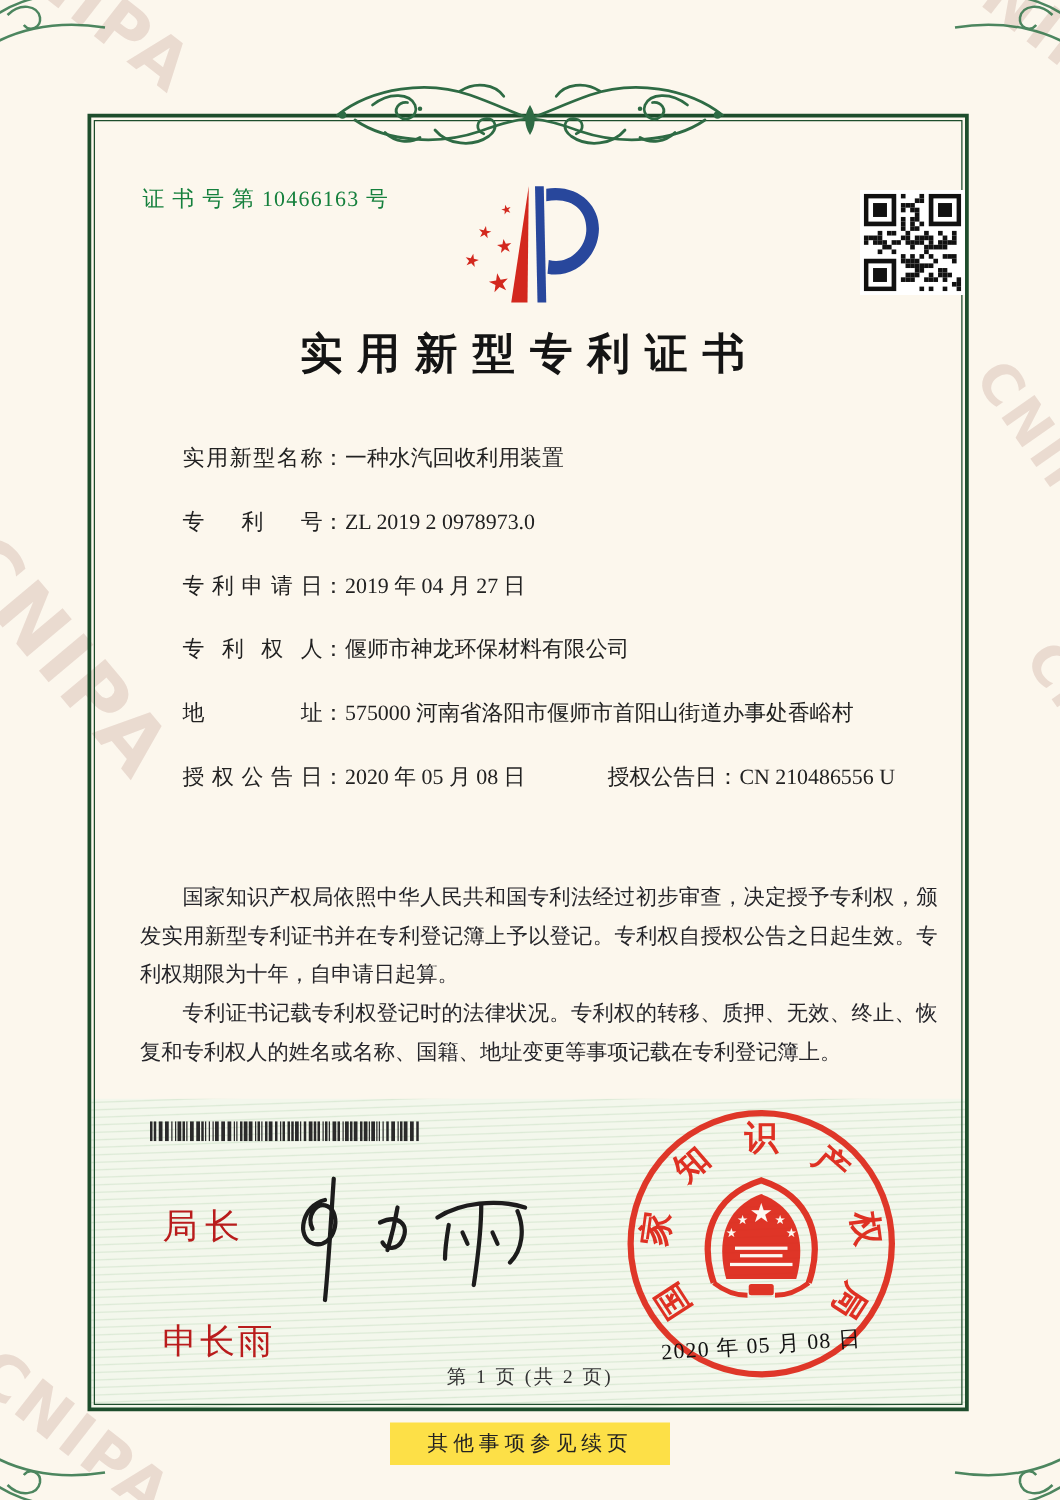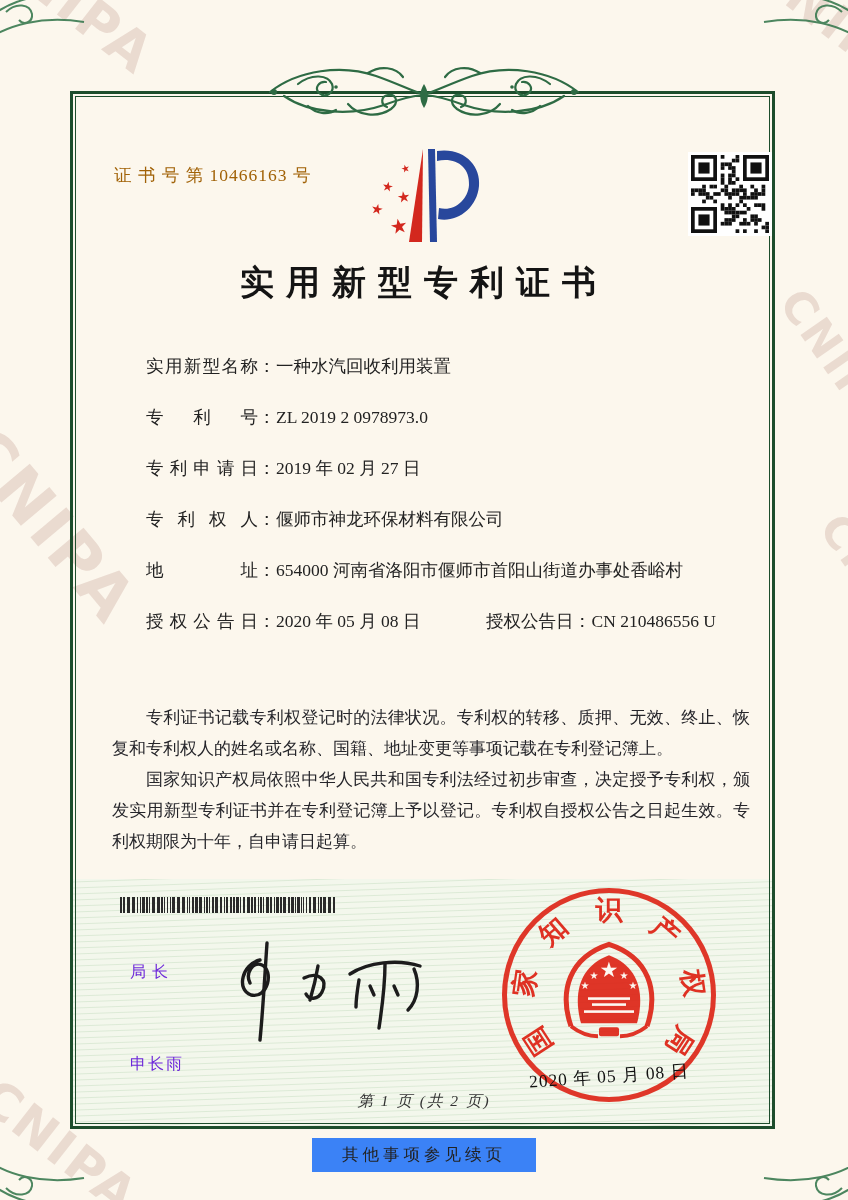--- a/index.html
+++ b/index.html
@@ -19,21 +19,21 @@
 
   
   .wave-zone{position:absolute;left:73px;top:879px;width:699px;height:249px;
      background:repeating-linear-gradient(178deg,
         #f3f7ec 0px,#f3f7ec 2px,#dcead6 3px,#f3f7ec 4px,#f3f7ec 6px);}
 
   .flourish{position:absolute;left:50%;top:54px;transform:translateX(-50%);}
   .corner-orn{position:absolute;opacity:.9;}
 
   .cert-no{position:absolute;left:114px;top:147px;font-size:17.5px;
-           letter-spacing:1px;color:#a16207;margin-top:16px;}
+           letter-spacing:1px;color:#15803d;}
 
   .logo-box{position:absolute;left:368px;top:138px;width:116px;height:114px;}
   .logo-star{position:absolute;color:#d3281e;line-height:1;
              font-family:"DejaVu Sans",sans-serif;}
 
   .qr-box{position:absolute;left:688px;top:152px;width:78px;height:78px;
           background:#fff;padding:3px;}
 
   .title{position:absolute;left:0;top:260px;width:100%;text-align:center;
          font-size:34px;font-weight:bold;letter-spacing:12px;color:#141414;}
@@ -45,41 +45,41 @@
           text-align-last:justify;vertical-align:top;}
   .fcolon{display:inline-block;width:18px;}
   .grant-first{display:inline-block;width:340px;}
 
   .body-text{position:absolute;left:112px;top:702px;width:638px;
      font-size:17px;line-height:1.83;text-align:justify;color:#25252a;}
   .body-text p{margin:0;text-indent:2em;}
 
   .barcode{position:absolute;left:120px;top:897px;width:216px;height:16px;}
 
-  .sig-label{position:absolute;left:130px;font-size:16px;letter-spacing:6px;
-             color:#6d28d9;}
+  .sig-label{position:absolute;left:130px;font-size:28px;letter-spacing:6px;
+             color:#b91c1c;}
   .sig-svg{position:absolute;left:222px;top:938px;}
 
   
   .seal{position:absolute;left:502px;top:888px;width:214px;height:214px;z-index:3;}
   .seal-ring{position:absolute;inset:0;border:5px solid rgba(221,38,24,.92);
              border-radius:50%;}
   .seal-char{position:absolute;font-size:27px;font-weight:bold;
              color:rgba(221,38,24,.95);transform-origin:center;}
   .seal-emblem{position:absolute;left:50%;top:50%;
                transform:translate(-50%,-54%);}
   .seal-date{position:absolute;left:-8px;bottom:14px;width:230px;
      text-align:center;font-size:17.5px;color:#111;letter-spacing:1px;
      transform:rotate(-4deg);white-space:nowrap;}
 
   .page-info{position:absolute;left:0;top:1091px;width:100%;text-align:center;
-             font-size:15.5px;letter-spacing:2px;color:#333;z-index:2;font-style:italic;}
+             font-size:15.5px;letter-spacing:2px;color:#333;z-index:2;}
 
   .cont-note{position:absolute;left:50%;top:1138px;transform:translateX(-50%);
-     background:#3b82f6;padding:6px 30px;font-size:16.5px;letter-spacing:4px;
+     background:#fde047;padding:6px 30px;font-size:16.5px;letter-spacing:4px;
      color:#222;z-index:2;}
 </style>
 </head>
 <body>
 
 <div class="page">
 
   <span class="wm" style="left:-28px;top:-30px;font-size:54px;transform:rotate(38deg);">CNIPA</span>
   <span class="wm" style="left:742px;top:-8px;font-size:50px;transform:rotate(38deg);">CNIPA</span>
   <span class="wm" style="left:756px;top:335px;font-size:44px;transform:rotate(55deg);">CNIPA</span>
@@ -278,36 +278,36 @@
   <div class="title">实用新型专利证书</div>
 
   <div class="fields">
     <div class="field-row">
       <span class="flabel">实用新型名称</span><span class="fcolon">：</span><span>一种水汽回收利用装置</span>
     </div>
     <div class="field-row">
       <span class="flabel">专利号</span><span class="fcolon">：</span><span>ZL 2019 2 0978973.0</span>
     </div>
     <div class="field-row">
-      <span class="flabel">专利申请日</span><span class="fcolon">：</span><span>2019 年 02 月 27 日</span>
+      <span class="flabel">专利申请日</span><span class="fcolon">：</span><span>2019 年 04 月 27 日</span>
     </div>
     <div class="field-row">
       <span class="flabel">专利权人</span><span class="fcolon">：</span><span>偃师市神龙环保材料有限公司</span>
     </div>
     <div class="field-row">
-      <span class="flabel">地址</span><span class="fcolon">：</span><span>654000 河南省洛阳市偃师市首阳山街道办事处香峪村</span>
+      <span class="flabel">地址</span><span class="fcolon">：</span><span>575000 河南省洛阳市偃师市首阳山街道办事处香峪村</span>
     </div>
     <div class="field-row">
       <span class="grant-first"><span class="flabel">授权公告日</span><span class="fcolon">：</span><span>2020 年 05 月 08 日</span></span><span>授权公告日</span><span class="fcolon">：</span><span>CN 210486556 U</span>
     </div>
   </div>
 
   <div class="body-text">
+    <p>国家知识产权局依照中华人民共和国专利法经过初步审查，决定授予专利权，颁发实用新型专利证书并在专利登记簿上予以登记。专利权自授权公告之日起生效。专利权期限为十年，自申请日起算。</p>
     <p>专利证书记载专利权登记时的法律状况。专利权的转移、质押、无效、终止、恢复和专利权人的姓名或名称、国籍、地址变更等事项记载在专利登记簿上。</p>
-    <p>国家知识产权局依照中华人民共和国专利法经过初步审查，决定授予专利权，颁发实用新型专利证书并在专利登记簿上予以登记。专利权自授权公告之日起生效。专利权期限为十年，自申请日起算。</p>
   </div>
 
   <div class="barcode">
     <svg id="barcode-svg" width="216" height="16" viewBox="0 0 216 16">
         <rect x="0" y="0" width="2" height="16" fill="#2a2a2a"></rect>
         <rect x="3" y="0" width="2" height="16" fill="#2a2a2a"></rect>
         <rect x="7" y="0" width="3" height="16" fill="#2a2a2a"></rect>
         <rect x="12" y="0" width="3" height="16" fill="#2a2a2a"></rect>
         <rect x="17" y="0" width="1" height="16" fill="#2a2a2a"></rect>
         <rect x="20" y="0" width="1" height="16" fill="#2a2a2a"></rect>

